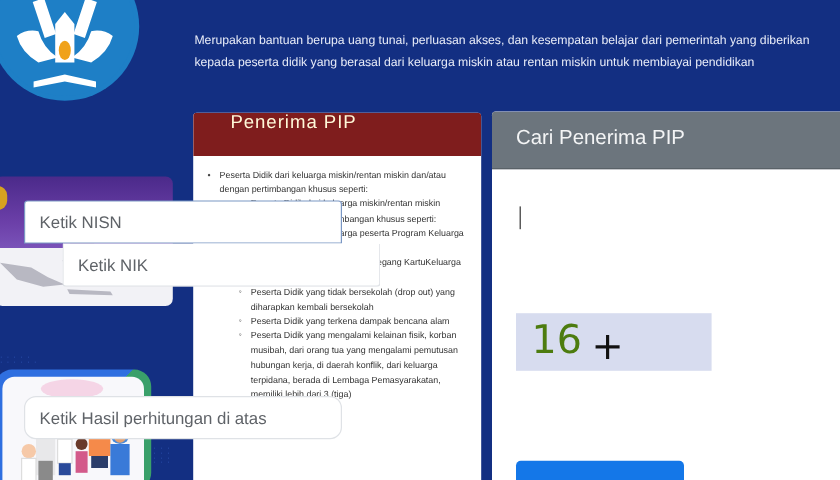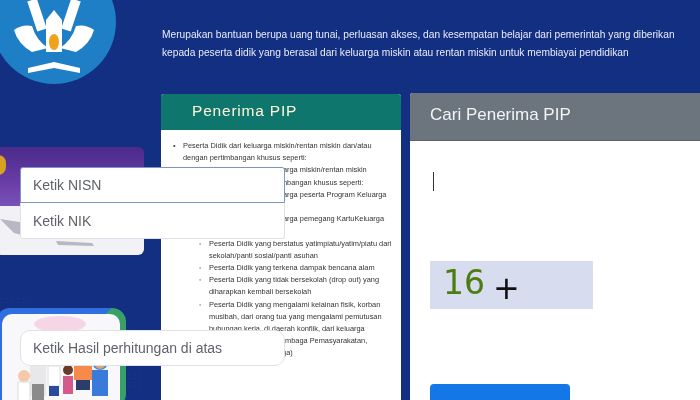--- a/index.html
+++ b/index.html
@@ -51,21 +51,21 @@
   .dots {
     position: absolute; font-size: 6px; color: #3a62c8; letter-spacing: 1px; line-height: 4px;
   }
 
   
   .panel-left {
     position: absolute; left: 161px; top: 94px; width: 240px; height: 320px;
     background: #fff; border-radius: 3px; overflow: hidden;
   }
   .panel-left .head {
-    background: #0f766e; height: 36px; padding-left: 31px; padding-top: 8px;
+    background: #7f1d1d; height: 36px; padding-left: 31px; 
   }
   .panel-left .head span {
     color: #fff8d8; font-size: 15.5px; letter-spacing: 0.8px;
   }
   .panel-left ul {
     list-style: none; padding: 10px 8px 0 12px; font-size: 7.4px; color: #333; line-height: 12.2px;
   }
   .panel-left li { position: relative; padding-left: 10px; }
   .panel-left li::before {
     content: "•"; position: absolute; left: 0; top: 0; color: #444;
@@ -84,21 +84,21 @@
   }
   .panel-right .head span { color: #f3f4f5; font-size: 17px; }
   .input {
     position: absolute; left: 20px; width: 265px; height: 36px;
     border: 1px solid #dfe2e6; background: #fff;
     font-family: "Liberation Sans", sans-serif; font-size: 14px; color: #a21caf;
     padding-left: 12px; outline: none;
   }
   .input::placeholder { color: #5f6368; }
   .input.focused { border-color: #7a97c4; border-radius: 3px 3px 0 0; }
-  .input.nik { border-radius: 0 0 3px 3px; border-top: none; }
+  .input.nik { border-radius: 0 0 3px 3px; border-top: none; margin-left: 32px; }
   .input.hasil { border-radius: 10px; }
   .caret {
     position: absolute; left: 433px; top: 172px; width: 1px; height: 19px; background: #333;
   }
   .captcha {
     position: absolute; left: 430px; top: 261px; width: 163px; height: 48px;
     background: #d7dcef;
   }
   .captcha .a, .captcha .b {
     position: absolute; top: 2px; font-family: "DejaVu Sans", sans-serif; font-size: 33px; color: #4d7c0f;
@@ -185,23 +185,22 @@
 <div class="panel-left">
   <div class="head">
     <span>Penerima PIP</span>
   </div>
   <ul>
     <li><span>Peserta Didik dari keluarga miskin/rentan miskin dan/atau dengan pertimbangan khusus seperti:</span>
       <ul>
         <li>Peserta Didik dari keluarga miskin/rentan miskin dan/atau dengan pertimbangan khusus seperti:</li>
         <li>Peserta Didik dari keluarga peserta Program Keluarga Harapan</li>
         <li>Peserta Didik dari keluarga pemegang KartuKeluarga Sejahtera</li>
-        <li>Peserta Didik yang berstatus yatimpiatu/yatim/piatu dari sekolah/panti sosial/panti asuhan</li>
+        <li>Peserta Didik yang tidak bersekolah (drop out) yang diharapkan kembali bersekolah</li>
         <li>Peserta Didik yang terkena dampak bencana alam</li>
-        <li>Peserta Didik yang tidak bersekolah (drop out) yang diharapkan kembali bersekolah</li>
         <li>Peserta Didik yang mengalami kelainan fisik, korban musibah, dari orang tua yang mengalami pemutusan hubungan kerja, di daerah konflik, dari keluarga terpidana, berada di Lembaga Pemasyarakatan, memiliki lebih dari 3 (tiga)</li>
       </ul>
     </li>
   </ul>
 </div>
 
 <div class="panel-right">
   <div class="head">
     <span>Cari Penerima PIP</span>
   </div>

